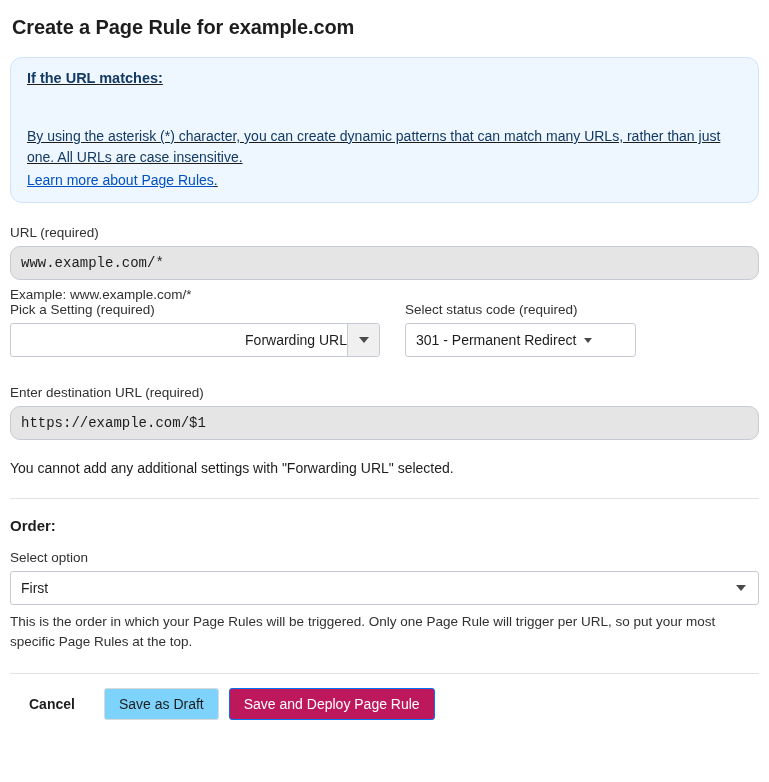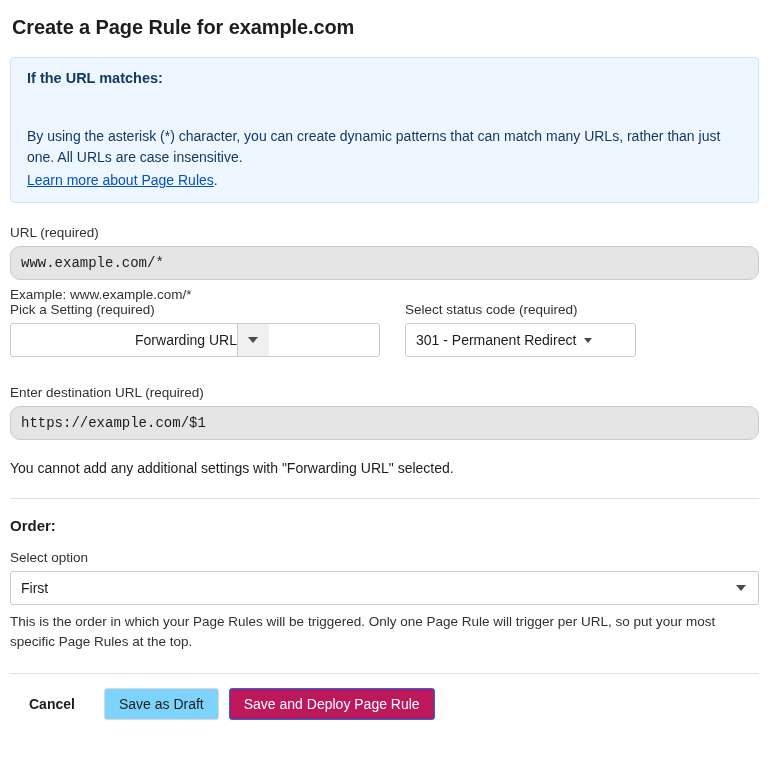--- a/index.html
+++ b/index.html
@@ -22,23 +22,24 @@
   .page-title {
     font-size: 20px;
     font-weight: bold;
     color: #1d1d1d;
     margin: 6px 0 18px 2px;
     letter-spacing: -0.1px;
   }
   .info-box {
     background: #eef6ff;
     border: 1px solid #cfe3fb;
-    border-radius: 4px;
+    border-radius: 12px;
     padding: 12px 16px 14px 16px;
     margin-bottom: 22px;
+    text-decoration: underline;
   }
   .info-title {
     font-size: 14.5px;
     font-weight: bold;
     color: #123a63;
     margin-bottom: 7px;
   }
   .info-text {
     font-size: 14px;
     color: #123a63;
@@ -97,21 +98,21 @@
     border-radius: 3px;
     background: #fff;
     font-size: 14px;
     color: #1d1d1d;
     cursor: pointer;
   }
   .select-setting {
     width: 370px;
     padding-left: 14px;
     padding-right: 0;
-    justify-content: center;
+    justify-content: flex-end;
   }
   .select-setting .arrow-btn {
     width: 32px;
     height: 32px;
     border-left: 1px solid #c6cbd1;
     background: #f0f0f0;
     display: flex;
     align-items: center;
     justify-content: center;
     border-radius: 0 2px 2px 0;

